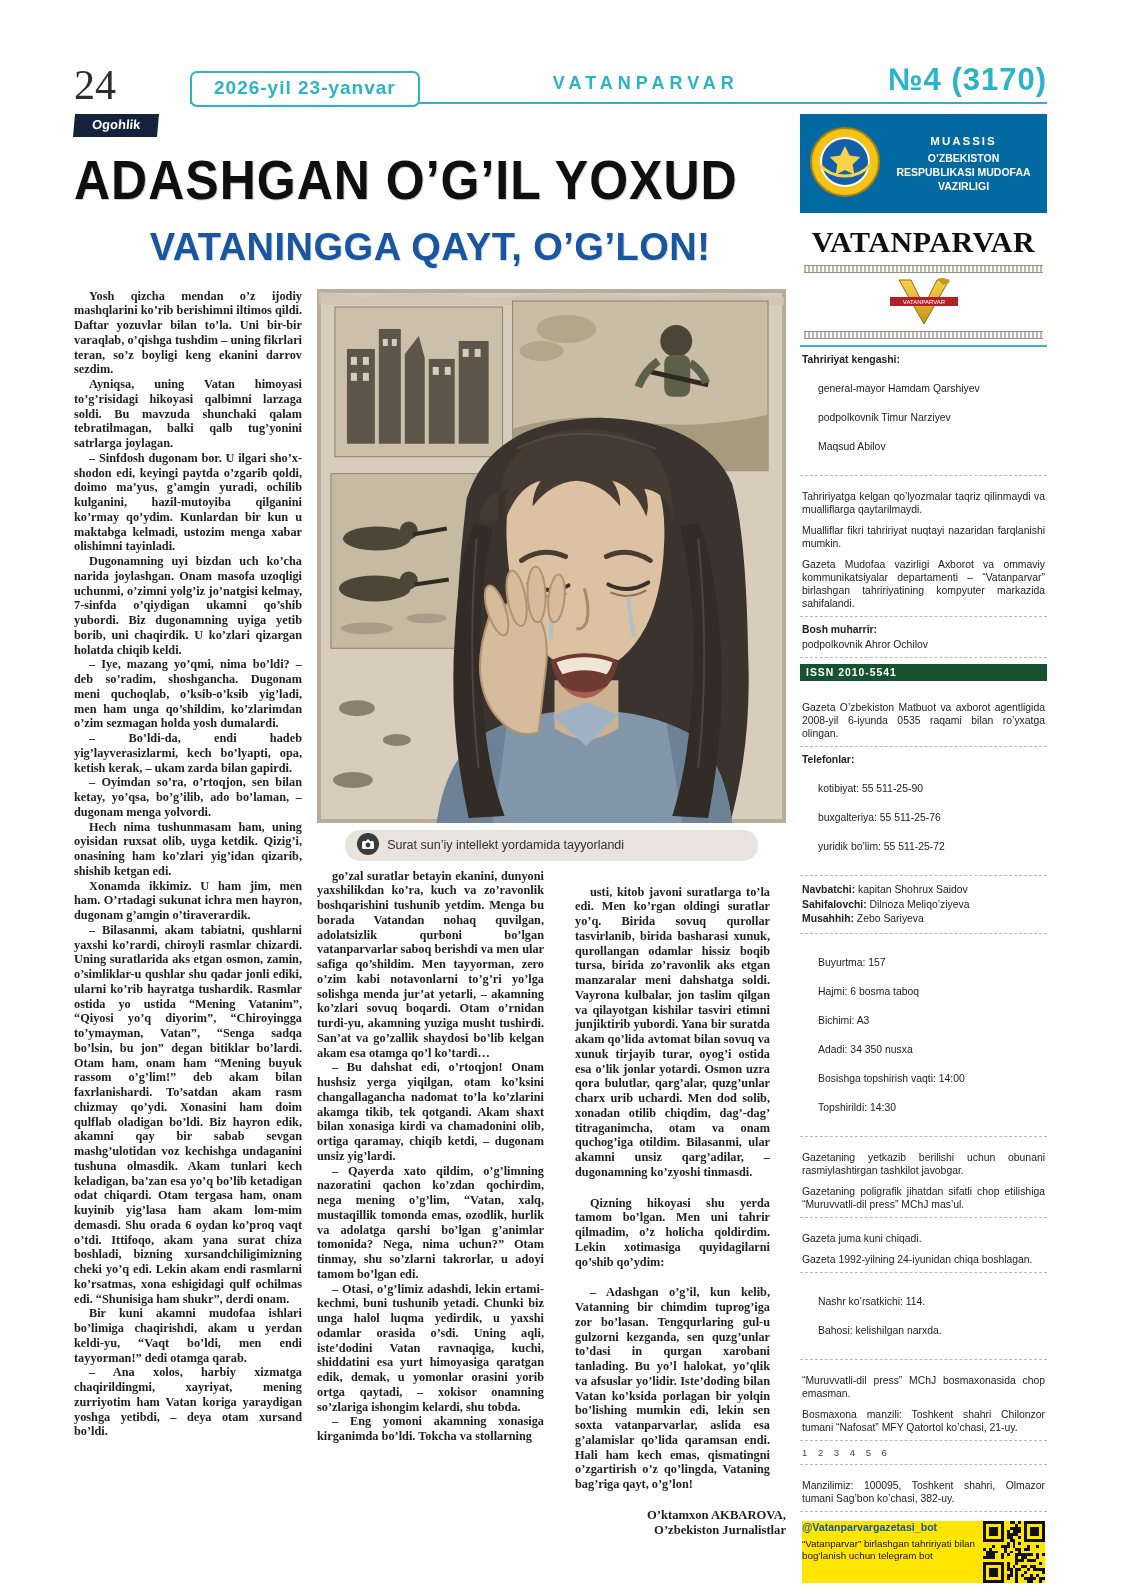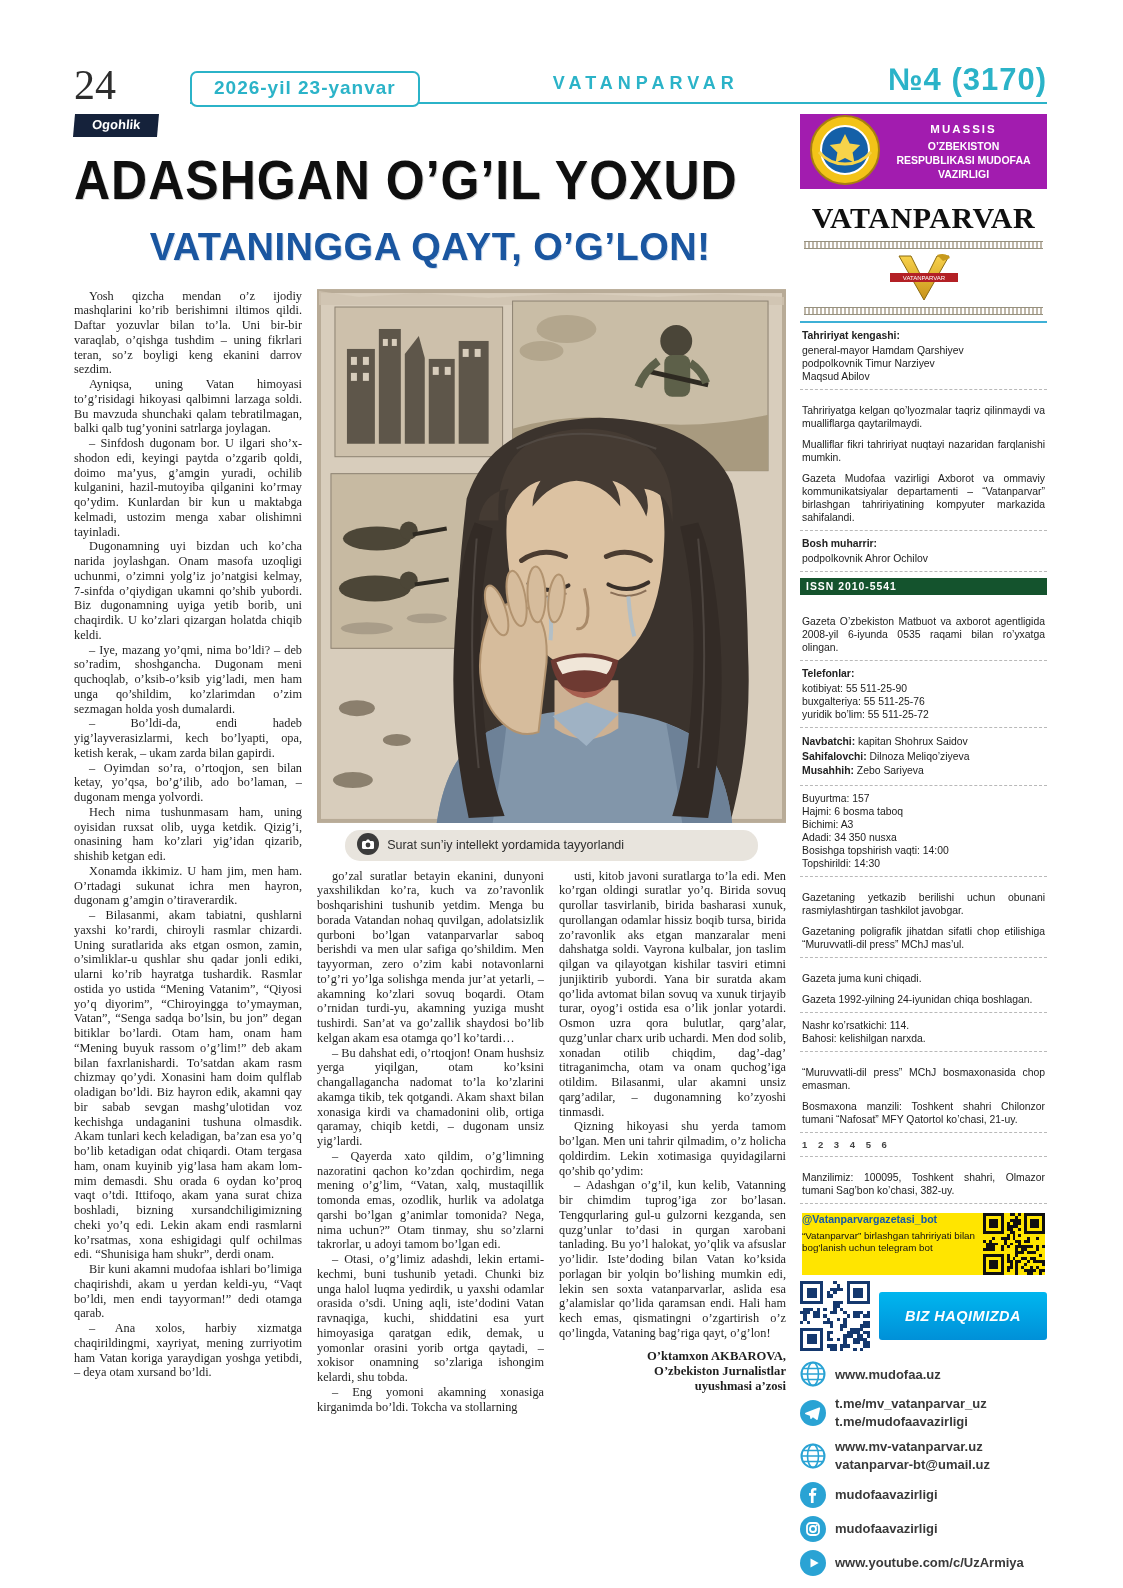--- a/index.html
+++ b/index.html
@@ -37,55 +37,55 @@
   .headline { font-family:"Liberation Sans",sans-serif; font-weight:900; font-size:50px;
     letter-spacing:1px; color:#0f0f0f; line-height:1.05; margin:14px 0 4px; white-space:nowrap;
     text-shadow:1px 1px 0 #00000030; transform:scaleY(1.12); transform-origin:left top; }
   .subhead { font-family:"Liberation Sans",sans-serif; font-weight:bold; font-size:38px;
     color:#1a56a0; text-align:center; margin:22px 0 20px; letter-spacing:.5px;
     text-shadow:1px 1px 0 #1a56a030; }
 
   
   .body-grid { display:flex; gap:15px; height:1245px; overflow:hidden; }
   .col { width:228px; font-size:12.3px; line-height:1.2; text-align:justify; overflow:hidden; }
-  .col p { margin:0; text-indent:15px; }
+  .col p { margin:0; text-indent:15px;font-weight:bold; }
   .right-wrap { flex:1; }
   .two-cols { display:flex; gap:15px; margin-top:8px; }
   .two-cols .col { flex:1; width:auto; }
   .figure { margin:0; }
   .figure svg.illustration { display:block; }
   .figcap { display:flex; align-items:center; gap:8px; background:#e8e4dd; border-radius:15px;
     padding:3px 12px; margin:7px auto 0; width:88%;
     font-family:"Liberation Sans",sans-serif; font-size:12.5px; color:#2f2f2f; }
   .byline { margin-top:8px; }
   .byline p { font-weight:bold; text-align:right; text-indent:0; margin:0; font-size:12.6px; }
 
   
-  .muassis { background:#a21caf; display:flex; gap:8px; align-items:center; padding:0 9px; }
+  .muassis { background:#0369a1; display:flex; gap:8px; align-items:center; padding:12px 9px; }
   .emblem { flex:0 0 72px; }
   .muassis-txt { flex:1; text-align:center; color:#fff; }
   .muassis-label { font-weight:bold; font-size:11.5px; letter-spacing:2px; margin-bottom:4px; }
   .muassis-org { font-weight:bold; font-size:10.5px; line-height:1.3; }
   .mast2 { font-family:"Liberation Serif",serif; font-weight:bold; font-size:30px;
     letter-spacing:.5px; text-align:center; margin:10px 0 4px; color:#101010; }
   .deco { margin-bottom:6px; }
   .orn { height:8px; margin:2px 4px;
     background:repeating-linear-gradient(90deg,#beb6a8 0 2px, #ffffff 2px 4px);
     border-top:1px solid #97917f; border-bottom:1px solid #97917f; }
   .vrow { display:flex; justify-content:center; padding:2px 0; }
 
   .sb-secs { border-top:2.5px solid #3eb0d6; margin-top:4px; }
   .sb-sec { padding:6px 2px; border-bottom:1px dashed #b9b9b9; }
   .sb-h { display:block; font-weight:bold; margin-bottom:2px; }
-  .sb-lines p, .sb-plain p { margin:0; }
+  .sb-lines p, .sb-plain p { margin:16px; }
   .sb-just p { margin:8px 0 4px; text-align:justify; }
   .sb-just p:last-child { margin-bottom:0; }
   .kv { margin:1.5px 0; }
   .issn { background:#14532d; color:#fff; font-weight:bold; padding:2px 6px; margin:6px 0; letter-spacing:1px; }
-  .pages-strip { font-size:9.5px; letter-spacing:4px; color:#444;font-weight:bold; }
+  .pages-strip { font-size:9.5px; letter-spacing:4px; color:#444; }
 
   .bot-box { background:#ffe500; display:flex; gap:7px; margin:9px 2px 6px; align-items:flex-start; }
   .bot-text { flex:1; }
   .bot-handle { color:#1558a8; font-weight:bold; font-size:10.6px; }
   .bot-desc { font-size:9.8px; margin-top:3px; line-height:1.3; color:#111; }
   .qr { flex:0 0 auto; display:block; }
 
   .about-row { display:flex; gap:9px; align-items:center; margin:4px 0 10px; }
   .about-box { flex:1; background:linear-gradient(180deg,#00b6ef,#0090d8); color:#fff;
     font-weight:bold; font-style:italic; font-size:14.5px; display:flex; align-items:center;

